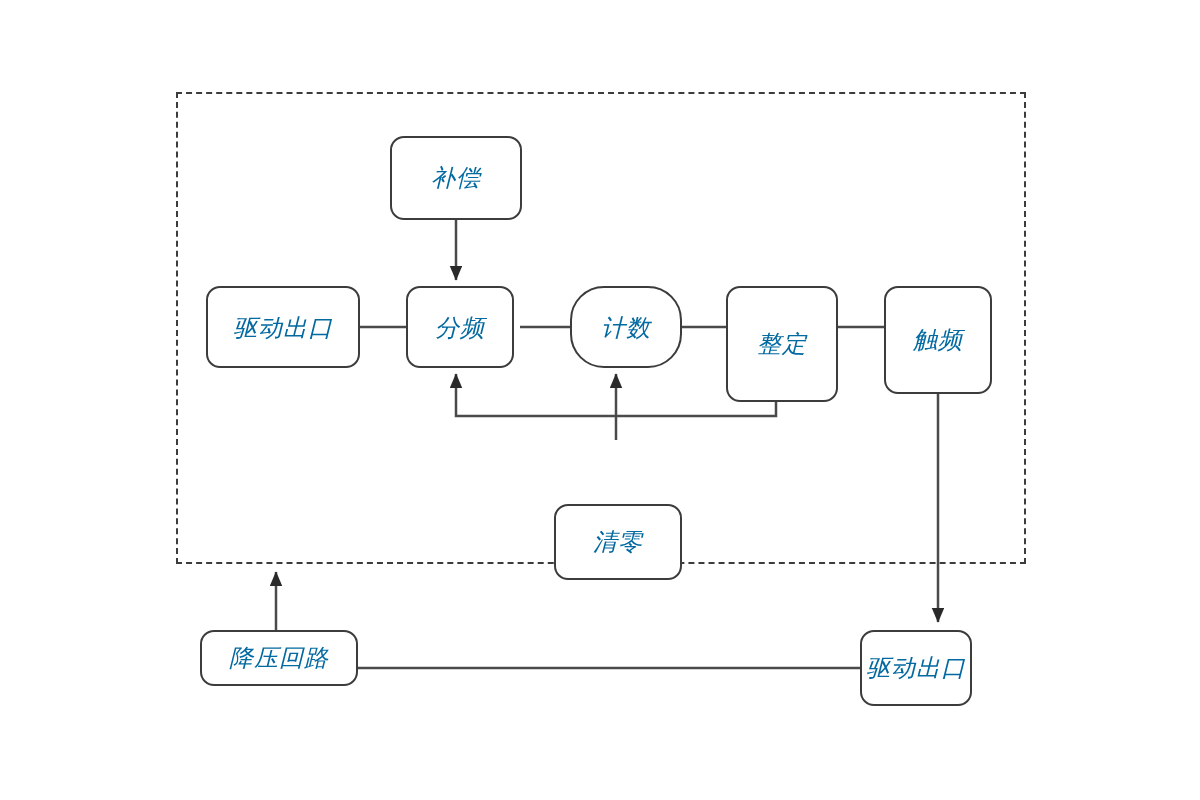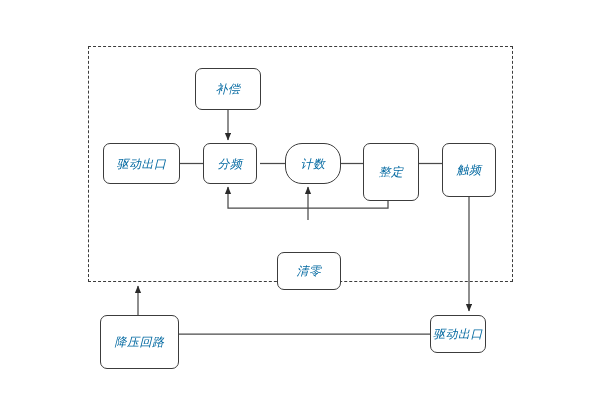--- a/index.html
+++ b/index.html
@@ -89,17 +89,17 @@
   </svg>
 
   <div id="nodes">
       <div class="node" style="left: 195px; top: 68px; width: 66px; height: 42px;">补偿</div>
       <div class="node" style="left: 103px; top: 143px; width: 77px; height: 41px;">驱动出口</div>
       <div class="node" style="left: 203px; top: 143px; width: 54px; height: 41px;">分频</div>
       <div class="node" style="left: 285px; top: 143px; width: 56px; height: 41px; border-radius: 17px;">计数</div>
       <div class="node" style="left: 363px; top: 143px; width: 56px; height: 58px;">整定</div>
       <div class="node" style="left: 442px; top: 143px; width: 54px; height: 54px;">触频</div>
       <div class="node" style="left: 277px; top: 220px; width: 64px; height: 38px; margin-top: 32px;">清零</div>
-      <div class="node" style="left: 100px; top: 315px; width: 79px; height: 54px;">降压回路</div>
+      <div class="node" style="left: 100px; top: 315px; width: 79px; height: 28px;">降压回路</div>
       <div class="node" style="left: 430px; top: 315px; width: 56px; height: 38px;">驱动出口</div>
     </div>
 
 </div>
 
 </body></html>

